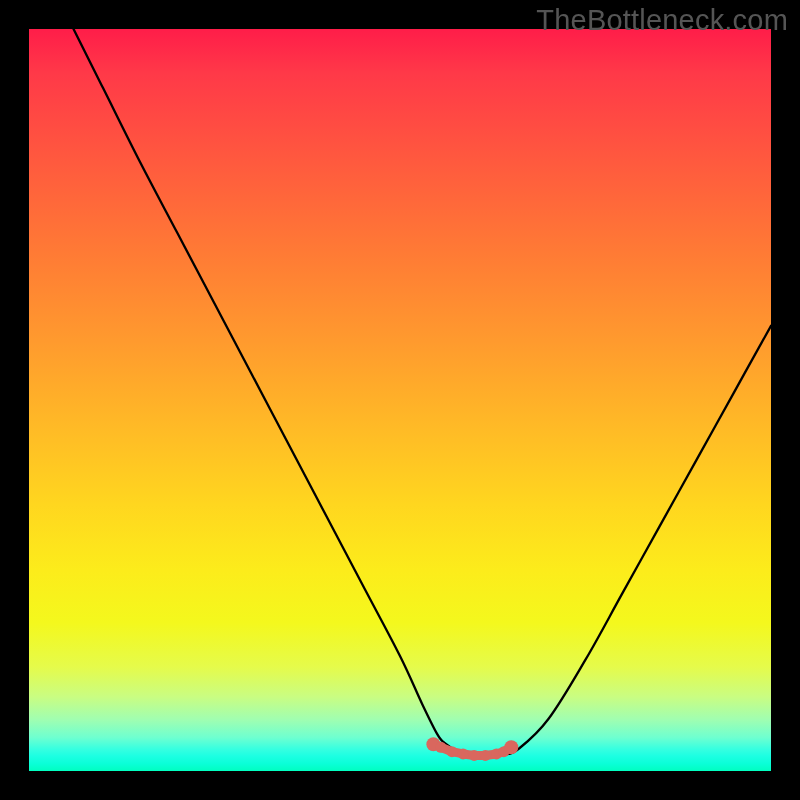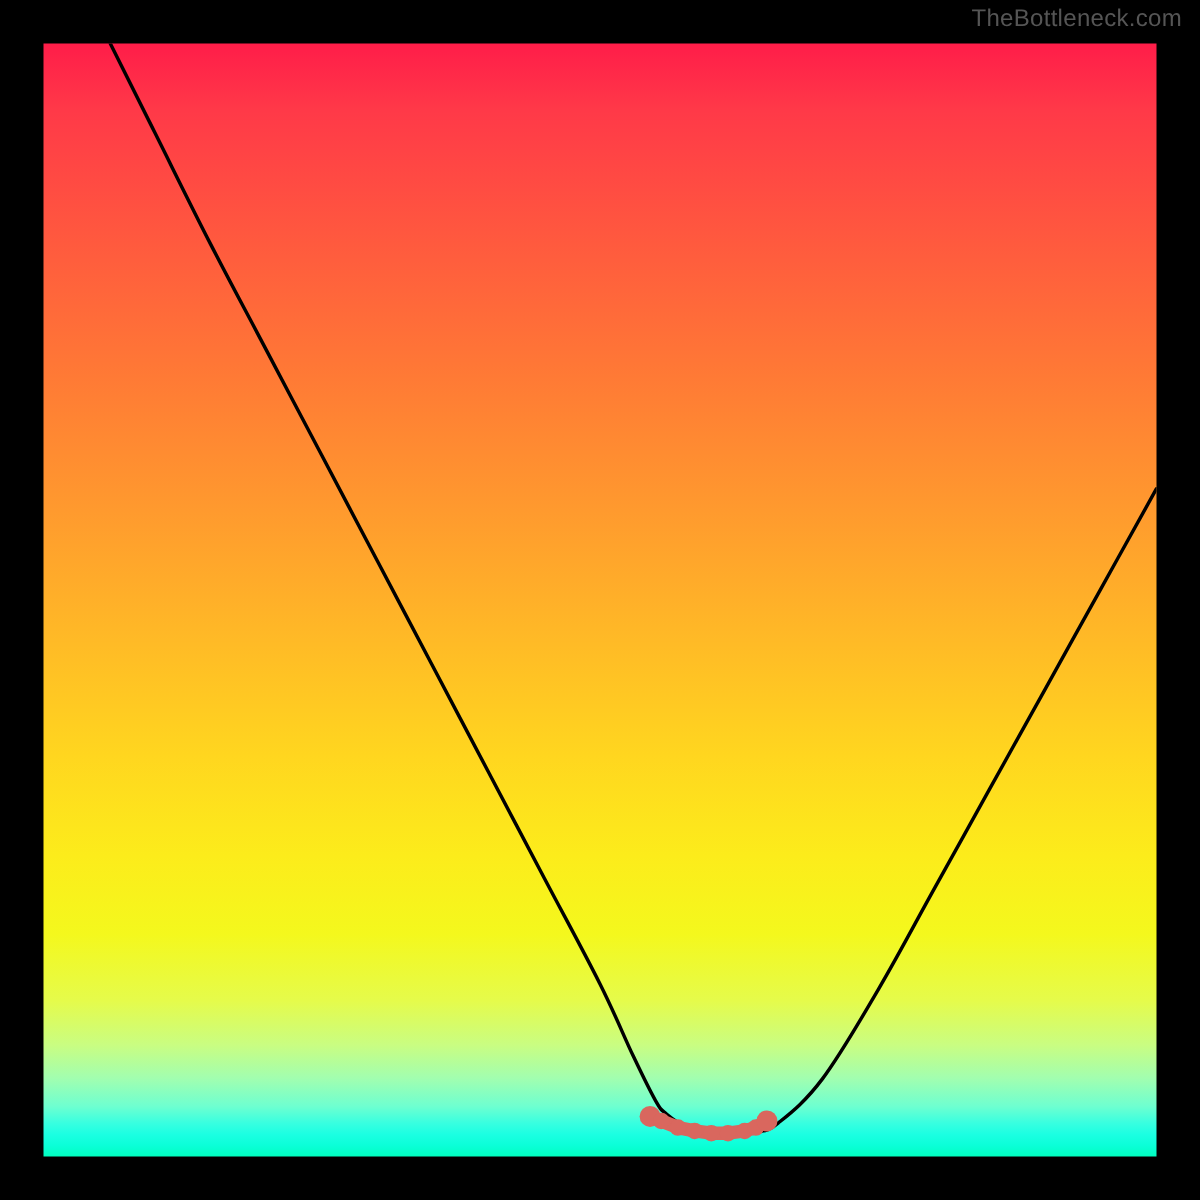--- a/index.html
+++ b/index.html
@@ -49,21 +49,21 @@
     top: 0;
     width: 742px;
     height: 742px;
     display: block;
   }
   .watermark {
     position: absolute;
     top: 4px;
     right: 12px;
     color: #555;
-    font-size: 16px;
+    font-size: 29px;
     font-weight: 500;
     letter-spacing: 0.2px;
     user-select: none;
   }
 </style>
 </head>
 <body>
 
 <div class="frame">
 

